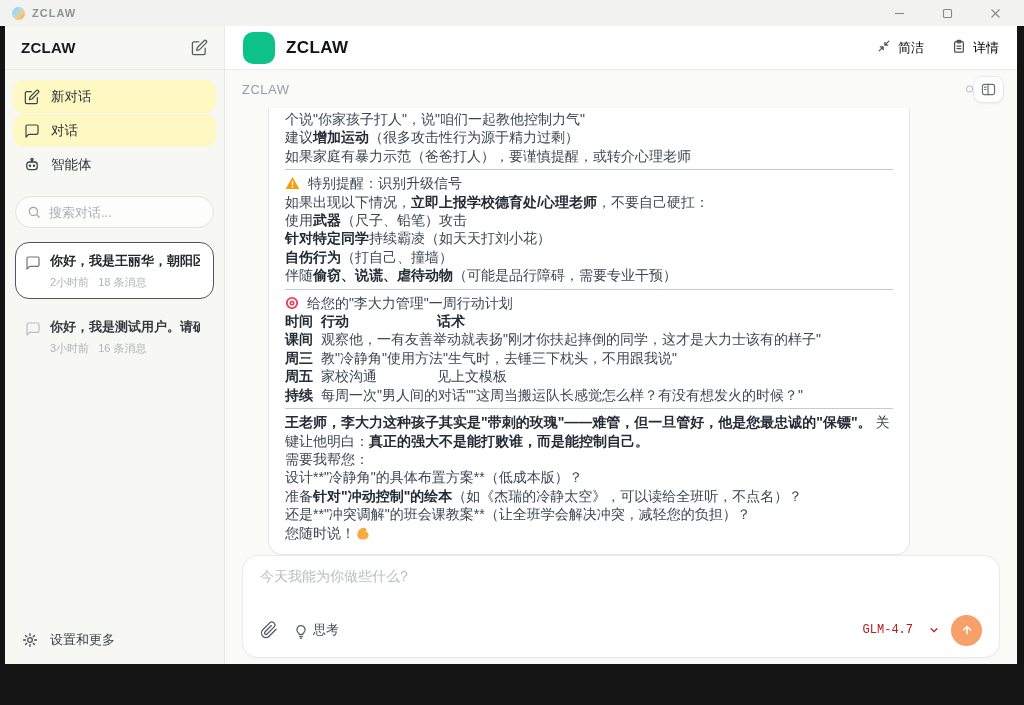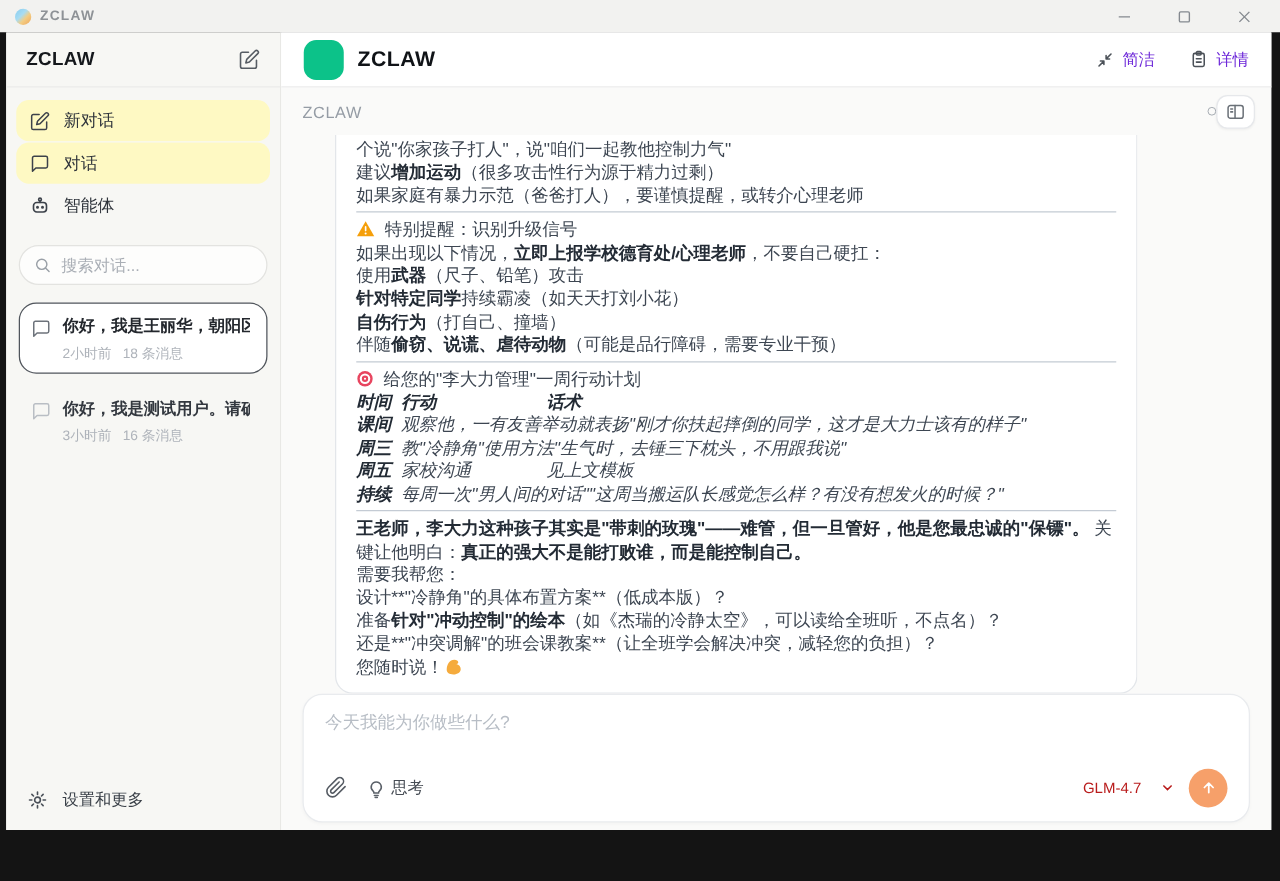--- a/index.html
+++ b/index.html
@@ -40,45 +40,45 @@
   .cmeta { display:flex; gap:9px; font-size:11px; color:#aeb3ba; margin-top:5px; }
   .sb-footer { margin-top:auto; padding:15px 17px; display:flex; align-items:center; gap:12px; font-size:13px; color:#3a4048; cursor:default; }
   .sb-footer .nicon { color:#4a5058; display:flex; }
 
   
   .main { flex:1; display:flex; flex-direction:column; background:#fafaf9; min-width:0; }
   .main-header { height:44px; flex:none; background:#fff; border-bottom:1px solid #ececeb; display:flex; align-items:center; padding:0 18px; }
   .brand-logo { width:32px; height:32px; border-radius:10px; background:#0cc289; margin-right:11px; flex:none; }
   .brand-name { font-size:17px; font-weight:800; color:#101317; letter-spacing:0.4px; }
   .header-actions { margin-left:auto; display:flex; align-items:center; gap:28px; }
-  .h-action { background:none; border:none; display:flex; align-items:center; gap:7px; font-size:13px; color:#6d28d9; cursor:default; font-family:inherit; }
+  .h-action { background:none; border:none; display:flex; gap:7px; font-size:13px; color:#000000; cursor:default; font-family:inherit; }
   .h-action .nicon { color:#4b5158; display:flex; }
 
   .chat-subheader { height:38px; flex:none; display:flex; align-items:center; padding:0 13px 0 17px; }
   .chat-title { font-size:13px; color:#959ca5; letter-spacing:0.5px; }
   .sub-actions { margin-left:auto; display:flex; align-items:center; }
   .half-circle { width:9px; height:18px; overflow:hidden; display:flex; color:#9aa1a9; }
   .panel-btn { width:31px; height:27px; background:#fff; border:1px solid #e6e8eb; border-radius:9px; display:flex; align-items:center; justify-content:center; box-shadow:0 1px 2px rgba(0,0,0,0.05); color:#6a7077; cursor:default; margin-left:-1px; }
 
   
   .chat-scroll { flex:1; overflow:hidden; padding-left:43px; }
   .bubble { width:642px; background:#fff; border:1px solid #e3e6ea; border-top:none; border-radius:0 0 14px 14px; padding:2px 16px 12px; }
   .mline { font-size:14px; line-height:18.4px; color:#3d4652; }
   .mrow { display:flex; font-size:14px; line-height:18.4px; color:#3d4652; }
-  .mcell { white-space:nowrap;font-style:italic; }
+  .mcell { white-space:nowrap; }
   .mcell.c0 { min-width:36px; }
   .mcell.c1 { min-width:116px; }
   .mcell.c2 { white-space:normal; }
   .bold { font-weight:700; color:#232b35; }
   .mhr { border-top:1px solid #c4cbd4; margin:4px 0; }
   .memoji { display:inline-block; margin-right:4px; }
   .memoji svg { vertical-align:-2px; }
 
   
-  .composer-wrap { flex:none; padding:0 17px; margin-bottom:6px; }
+  .composer-wrap { flex:none; padding:0 17px; margin-bottom:6px;font-family:Liberation Mono, monospace; }
   .composer { height:103px; background:#fff; border:1px solid #e9ebee; border-radius:16px; padding:13px 17px 11px; display:flex; flex-direction:column; box-shadow:0 1px 3px rgba(0,0,0,0.03); }
   .composer input { border:none; outline:none; font-size:14px; color:#333; font-family:inherit; width:100%; }
   .composer input::placeholder { color:#b7bdc5; }
   .composer-bottom { margin-top:auto; display:flex; align-items:center; }
   .clip-btn { background:none; border:none; color:#555b63; display:flex; cursor:default; margin-right:16px; }
   .think-toggle { background:none; border:none; display:flex; align-items:flex-end; gap:5px; font-size:13px; color:#474d55; cursor:default; font-family:inherit; }
   .think-toggle .nicon { color:#5a6068; display:flex; }
   .model-select { margin-left:auto; background:none; border:none; display:flex; align-items:center; gap:16px; font-size:12px; color:#b91c1c; cursor:default; font-family:inherit; }
   .send-btn { width:31px; height:31px; border-radius:50%; background:#f6a06a; border:none; display:flex; align-items:center; justify-content:center; margin-left:12px; cursor:default; color:#fff; flex:none; }
 </style>

